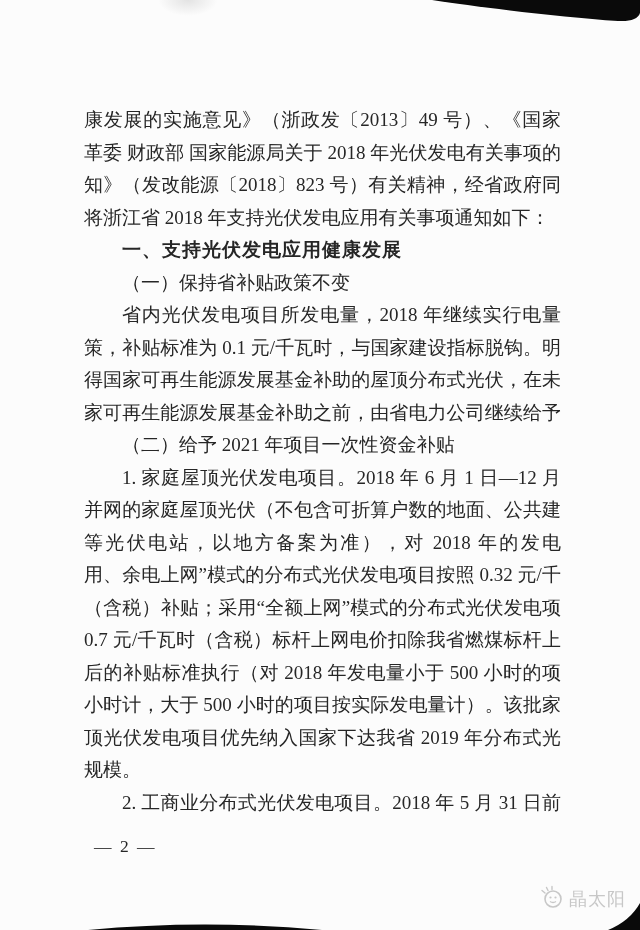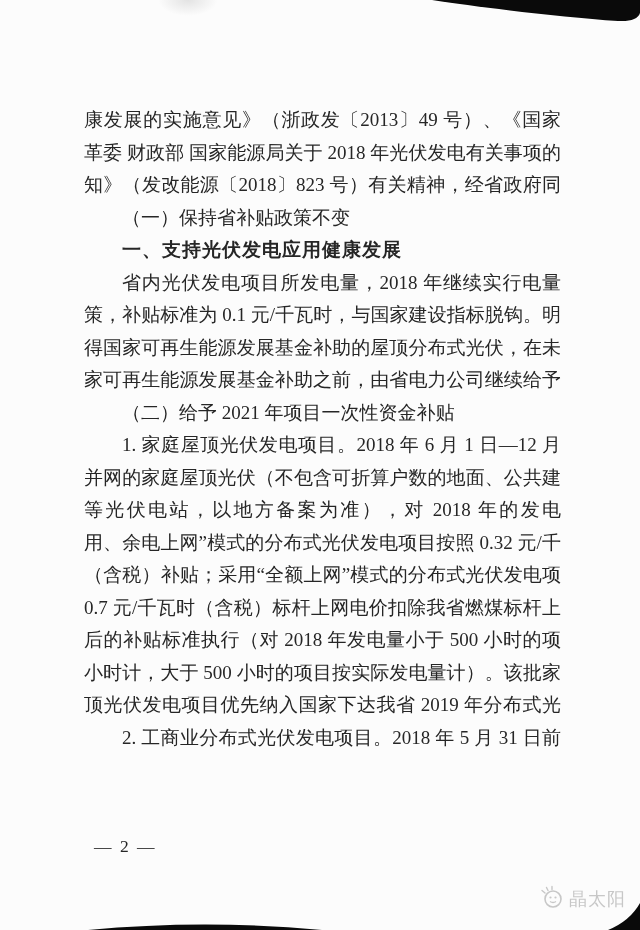--- a/index.html
+++ b/index.html
@@ -95,36 +95,38 @@
 <svg class="artifact-svg" width="640" height="930" viewBox="0 0 640 930">
   <path d="M432,0 L640,0 L640,13 Q637,22 618,21 C560,17 478,7 432,0 Z" fill="#0a0a0a"></path>
   <path d="M88,930 Q205,919 322,930 Z" fill="#0a0a0a"></path>
   <path d="M640,903 L640,930 L608,930 Q630,921 640,903 Z" fill="#0a0a0a"></path>
 </svg>
 
 <div class="text-block">
   <div class="line full">康发展的实施意见》（浙政发〔2013〕49 号）、《国家发展改</div>
   <div class="line full">革委 财政部 国家能源局关于 2018 年光伏发电有关事项的通</div>
   <div class="line full">知》（发改能源〔2018〕823 号）有关精神，经省政府同意，现</div>
+  <div class="line">将浙江省 2018 年支持光伏发电应用有关事项通知如下：</div>
+  <div class="line head indent">一、支持光伏发电应用健康发展</div>
   <div class="line indent">（一）保持省补贴政策不变</div>
-  <div class="line head indent">一、支持光伏发电应用健康发展</div>
   <div class="line full indent">省内光伏发电项目所发电量，2018 年继续实行电量省补贴政</div>
   <div class="line full">策，补贴标准为 0.1 元/千瓦时，与国家建设指标脱钩。明确可获</div>
   <div class="line full">得国家可再生能源发展基金补助的屋顶分布式光伏，在未获得国</div>
   <div class="line full">家可再生能源发展基金补助之前，由省电力公司继续给予垫付。</div>
   <div class="line indent">（二）给予 2021 年项目一次性资金补贴</div>
   <div class="line full indent">1. 家庭屋顶光伏发电项目。2018 年 6 月 1 日—12 月 31 日</div>
   <div class="line full">并网的家庭屋顶光伏（不包含可折算户数的地面、公共建筑屋顶</div>
   <div class="line full">等光伏电站，以地方备案为准），对 2018 年的发电量，“自发自</div>
   <div class="line full">用、余电上网”模式的分布式光伏发电项目按照 0.32 元/千瓦时</div>
   <div class="line full">（含税）补贴；采用“全额上网”模式的分布式光伏发电项目按照</div>
   <div class="line full">0.7 元/千瓦时（含税）标杆上网电价扣除我省燃煤标杆上网电价</div>
   <div class="line full">后的补贴标准执行（对 2018 年发电量小于 500 小时的项目按 500</div>
   <div class="line full">小时计，大于 500 小时的项目按实际发电量计）。该批家庭屋</div>
   <div class="line full">顶光伏发电项目优先纳入国家下达我省 2019 年分布式光伏发电</div>
+  <div class="line">规模。</div>
   <div class="line full indent">2. 工商业分布式光伏发电项目。2018 年 5 月 31 日前备案，</div>
 </div>
 
 <div class="page-number">— 2 —</div>
 
 <div class="watermark">
   <span>
     <svg width="26" height="26" viewBox="0 0 26 26">
       <circle cx="14" cy="15" r="8" fill="none" stroke="#c7c7c7" stroke-width="1.6"></circle>
       <circle cx="11.5" cy="13.5" r="1.1" fill="#c7c7c7"></circle>

